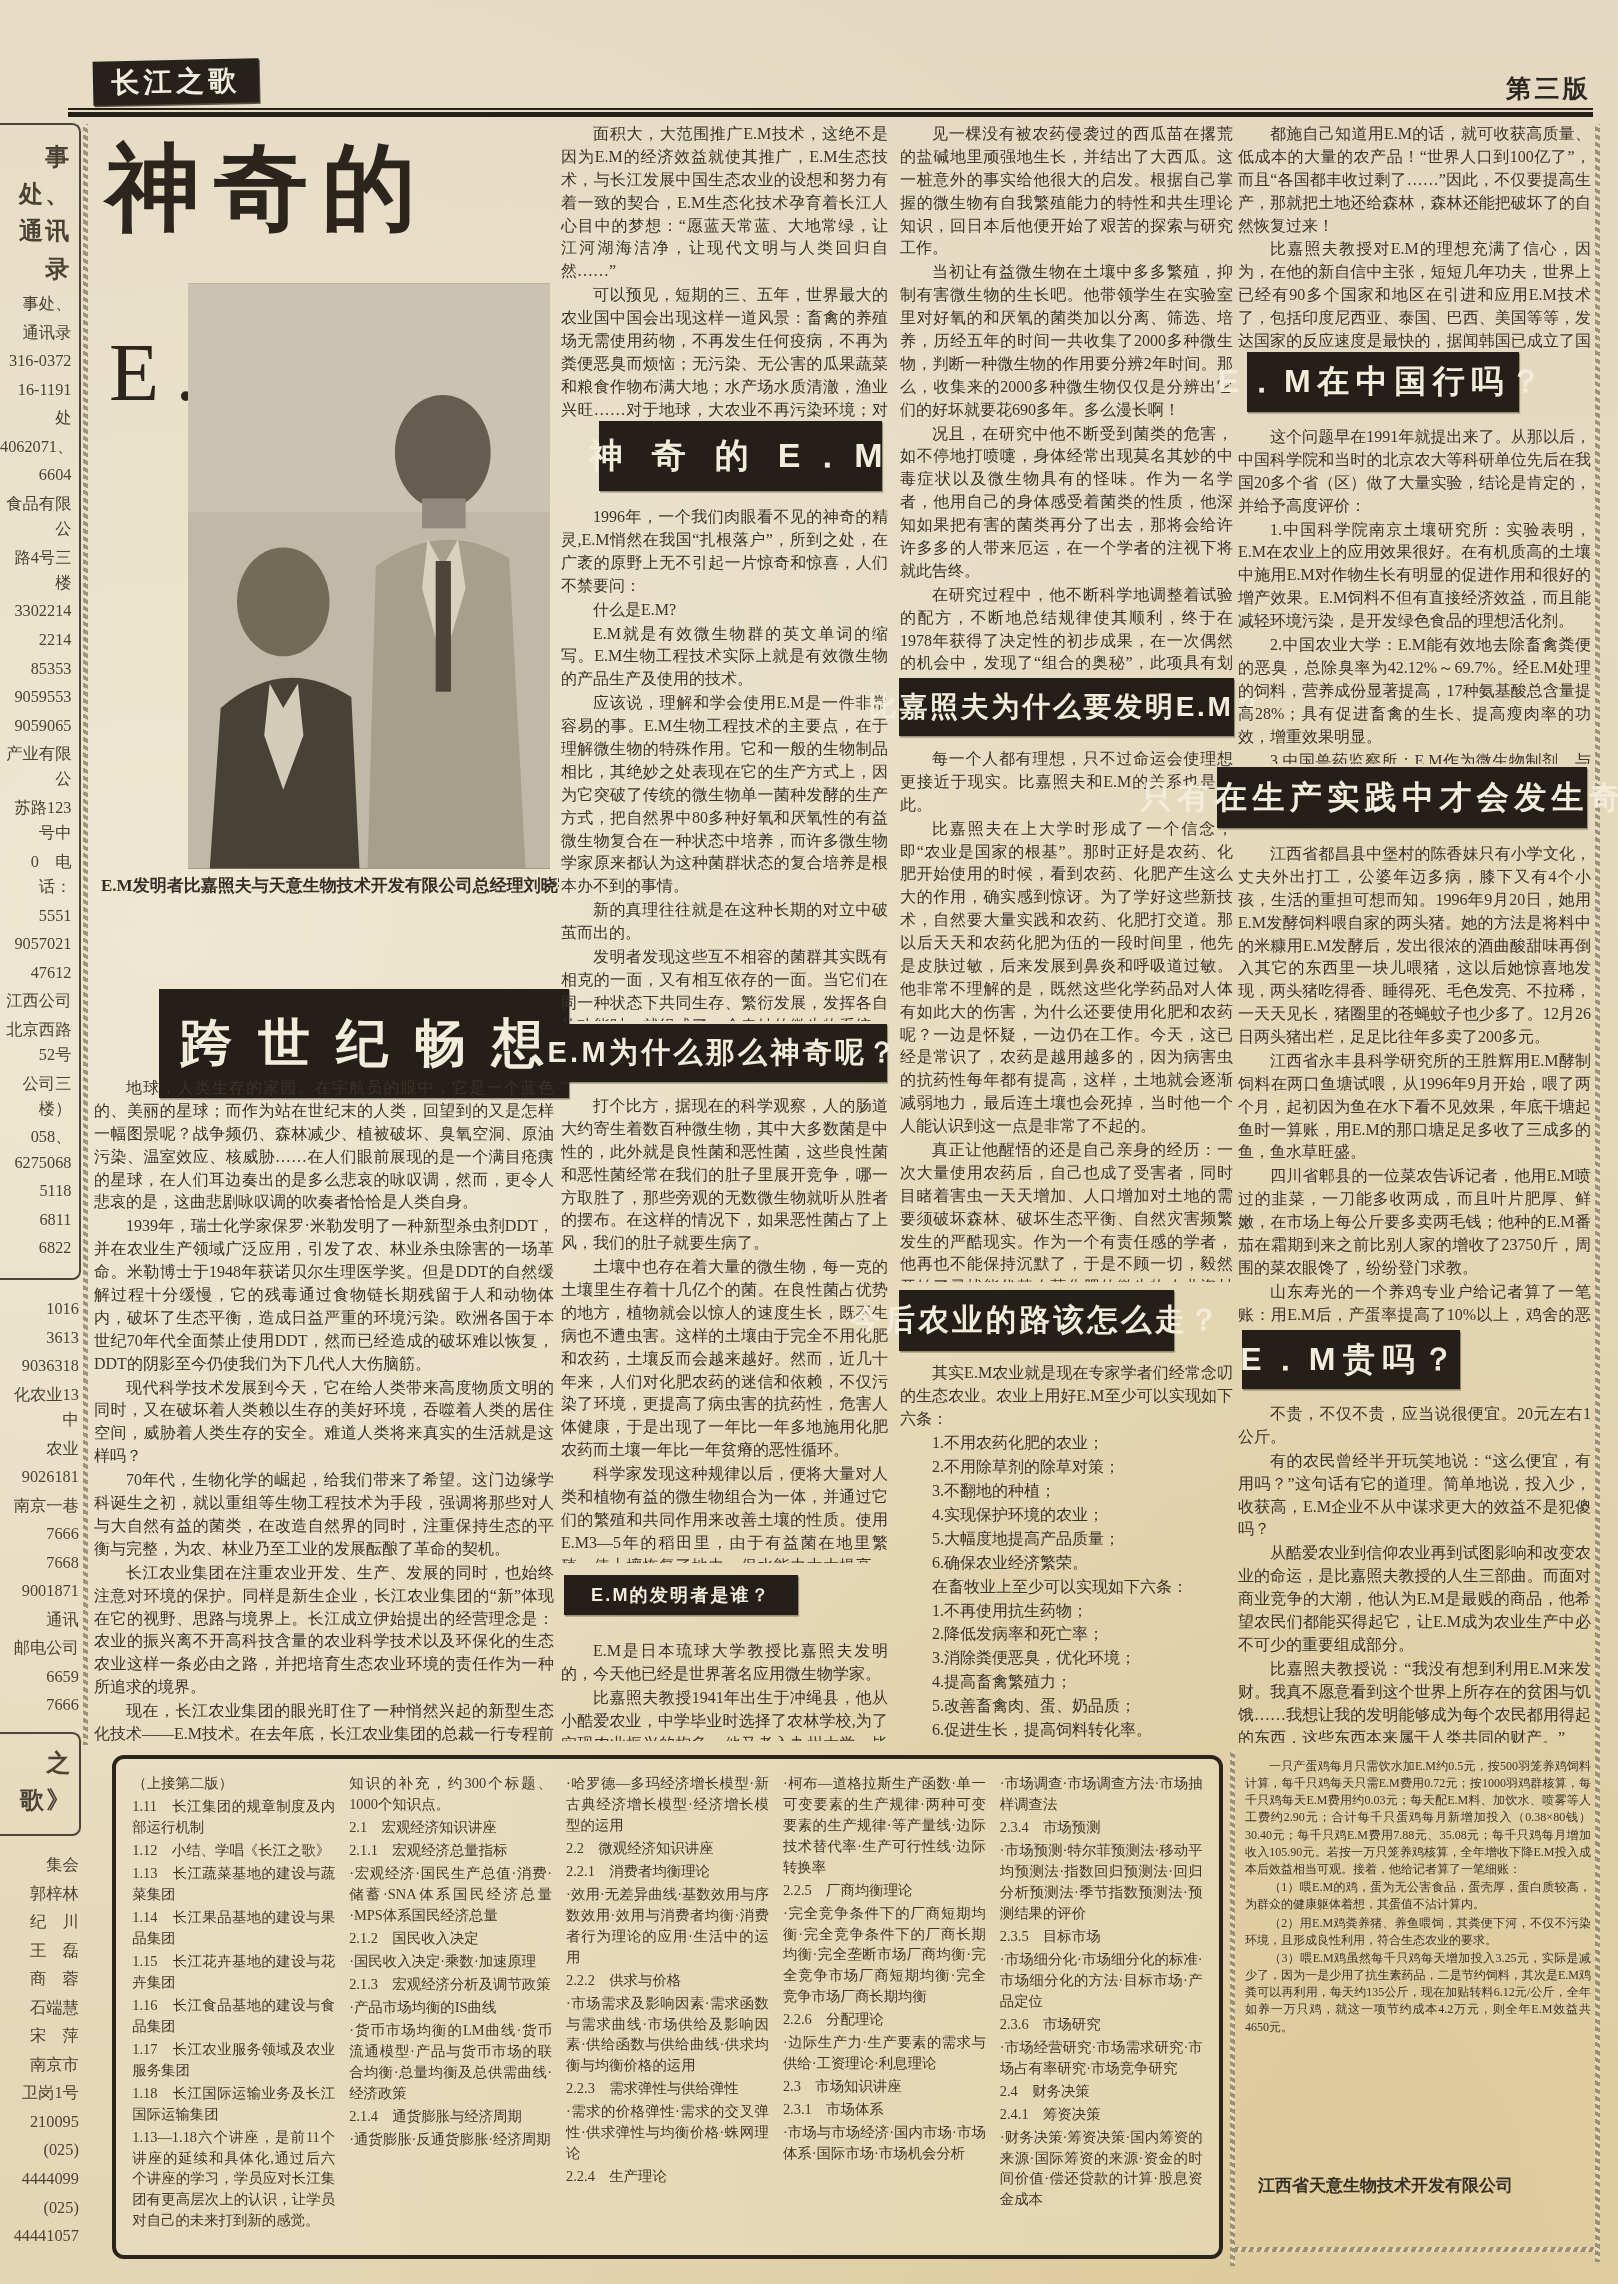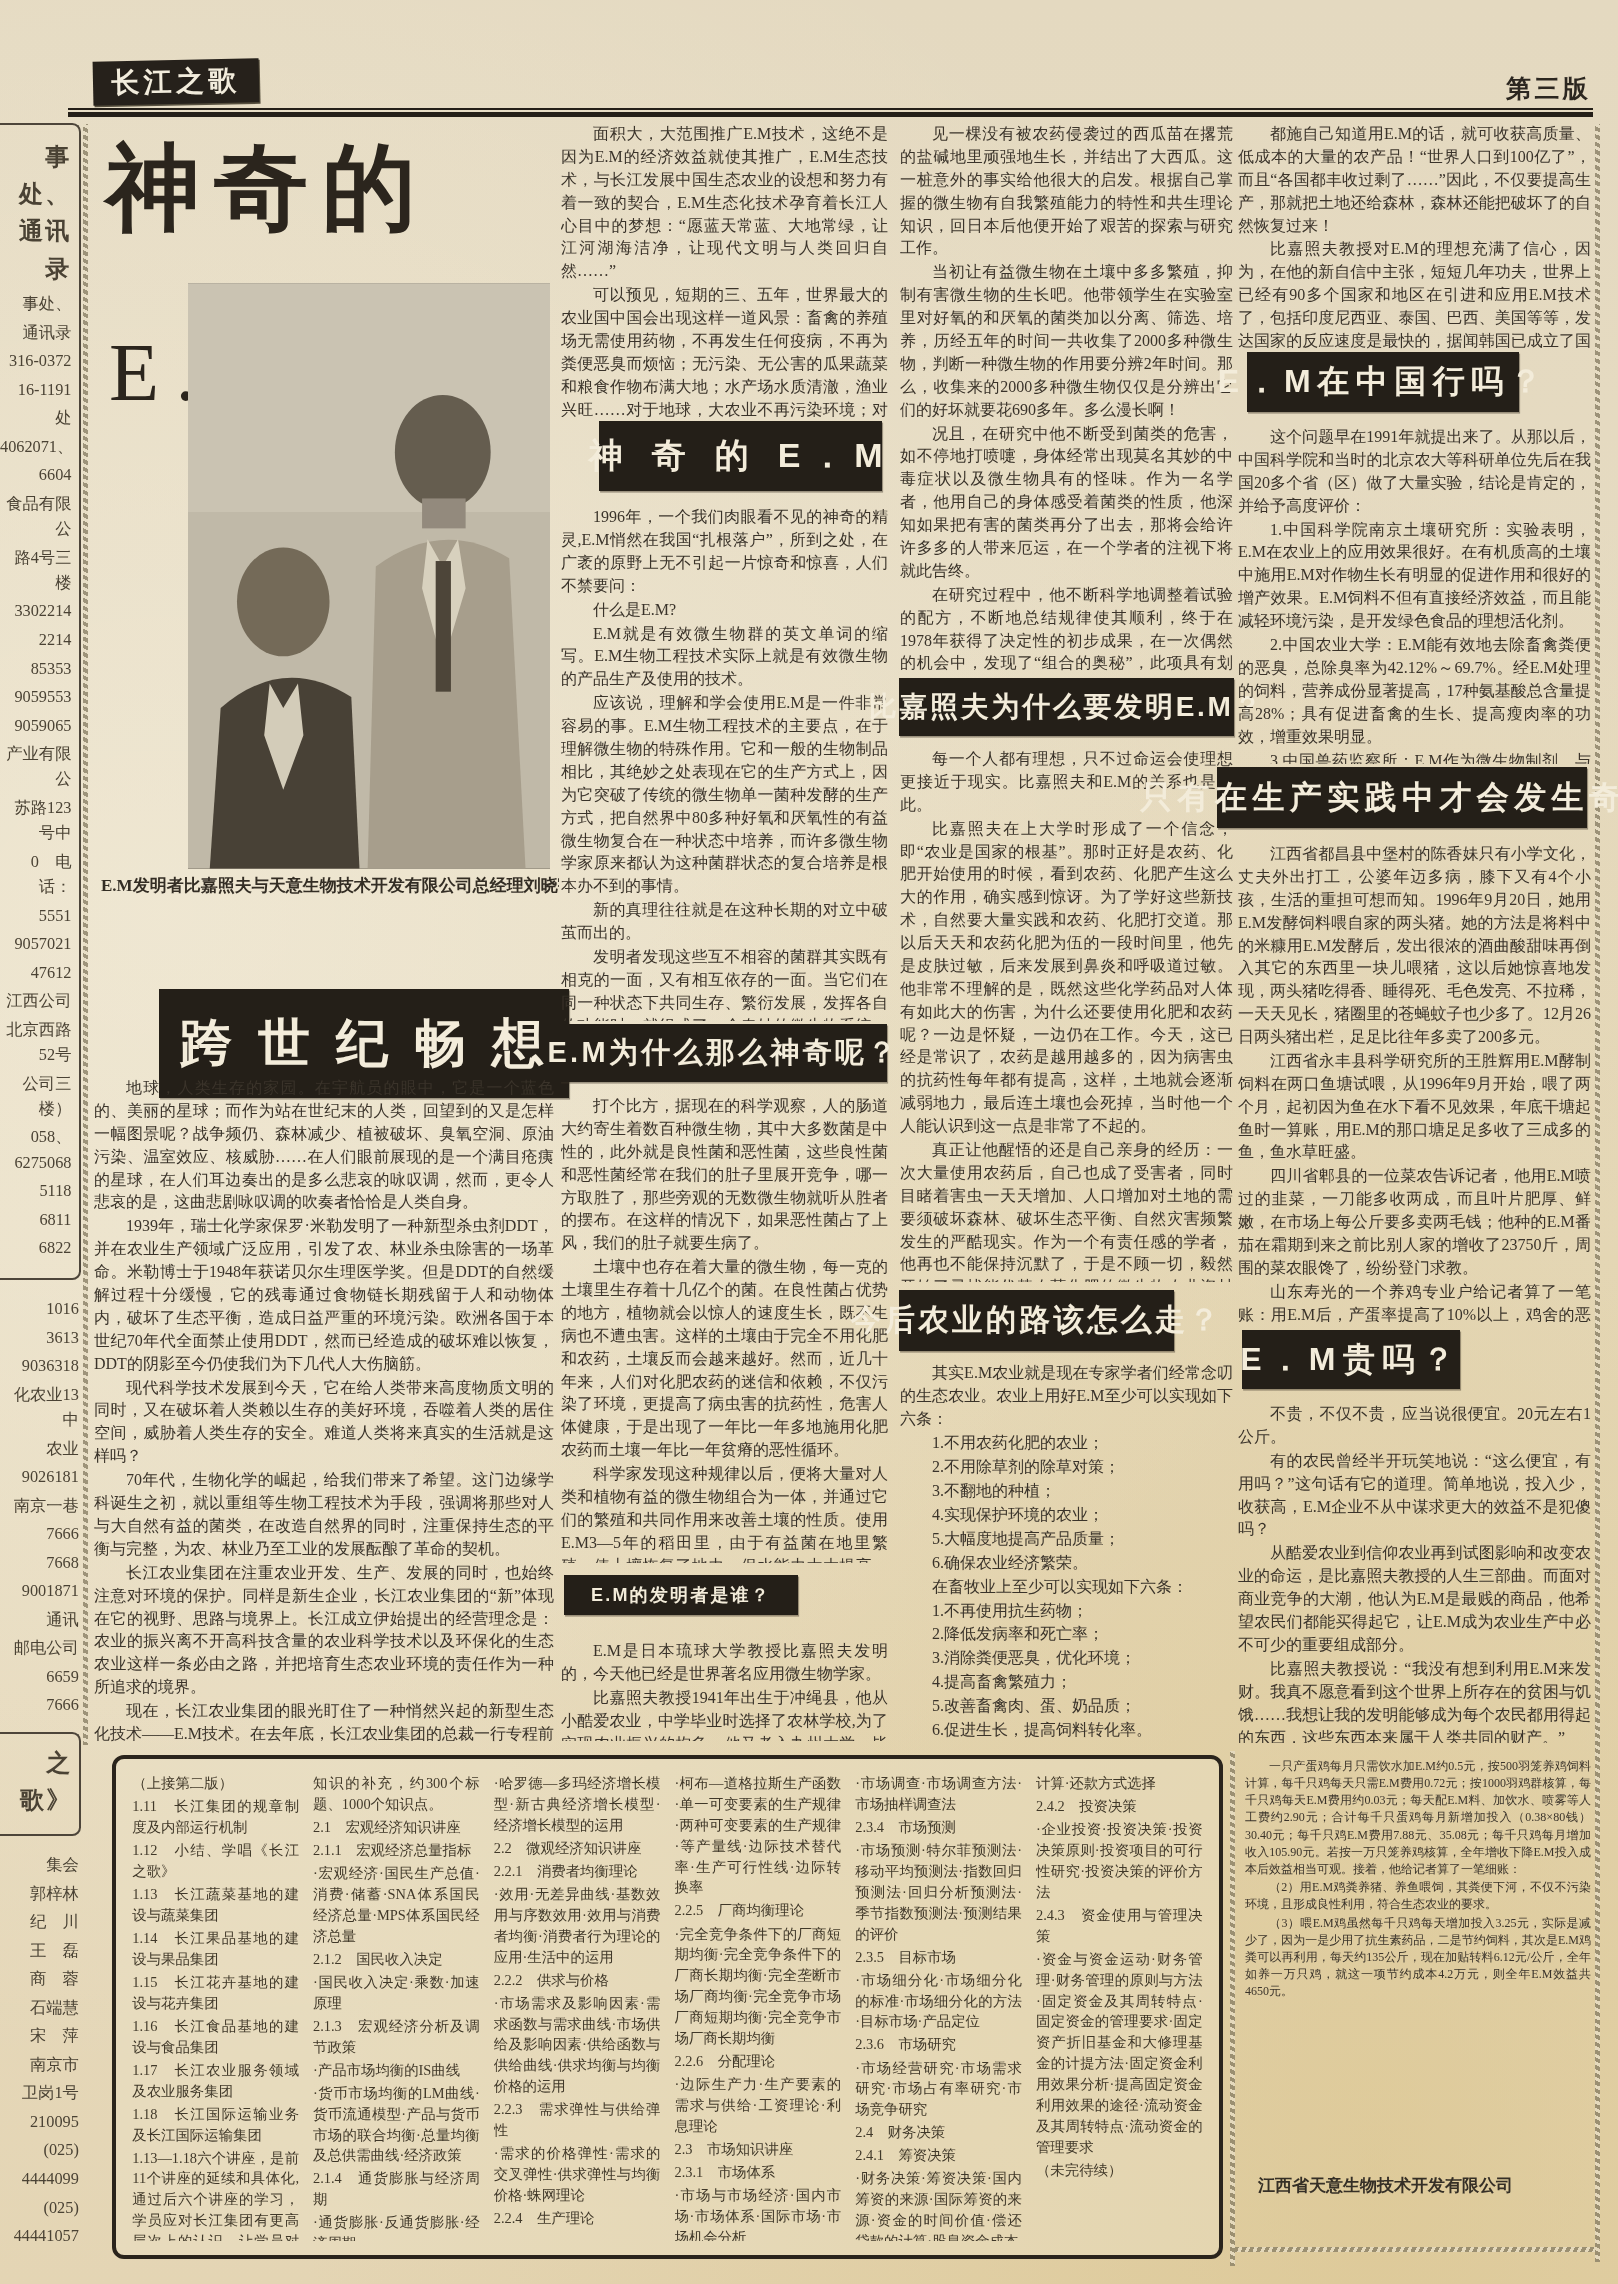--- a/index.html
+++ b/index.html
@@ -248,20 +248,21 @@
   <div class="abs hbox" style="left:1242px;top:1330px;width:218px;height:59px;font-size:32px;letter-spacing:7.6px;">E．M贵吗？</div>
   <div class="abs col" style="left:1238px;top:1403px;width:353px;height:340px;">
       <p>不贵，不仅不贵，应当说很便宜。20元左右1公斤。</p>
       <p>有的农民曾经半开玩笑地说：“这么便宜，有用吗？”这句话有它的道理。简单地说，投入少，收获高，E.M企业不从中谋求更大的效益不是犯傻吗？</p>
       <p>从酷爱农业到信仰农业再到试图影响和改变农业的命运，是比嘉照夫教授的人生三部曲。而面对商业竞争的大潮，他认为E.M是最贱的商品，他希望农民们都能买得起它，让E.M成为农业生产中必不可少的重要组成部分。</p>
       <p>比嘉照夫教授说：“我没有想到利用E.M来发财。我真不愿意看到这个世界上所存在的贫困与饥饿……我想让我的发明能够成为每个农民都用得起的东西，这些东西本来属于人类共同的财产。”</p>
     </div>
 
   <div class="abs col" style="left:1245px;top:1758px;width:346px;height:409px;font-size:12px;">
       <p>一只产蛋鸡每月只需饮水加E.M约0.5元，按500羽笼养鸡饲料计算，每千只鸡每天只需E.M费用0.72元；按1000羽鸡群核算，每千只鸡每天E.M费用约0.03元；每天配E.M料、加饮水、喷雾等人工费约2.90元；合计每千只蛋鸡每月新增加投入（0.38×80钱）30.40元；每千只鸡E.M费用7.88元、35.08元；每千只鸡每月增加收入105.90元。若按一万只笼养鸡核算，全年增收下降E.M投入成本后效益相当可观。接着，他给记者算了一笔细账：</p>
+      <p>（1）喂E.M的鸡，蛋为无公害食品，蛋壳厚，蛋白质较高，为群众的健康躯体着想，其蛋值不沾计算内。</p>
       <p>（2）用E.M鸡粪养猪、养鱼喂饲，其粪便下河，不仅不污染环境，且形成良性利用，符合生态农业的要求。</p>
       <p>（3）喂E.M鸡虽然每千只鸡每天增加投入3.25元，实际是减少了，因为一是少用了抗生素药品，二是节约饲料，其次是E.M鸡粪可以再利用，每天约135公斤，现在加贴转料6.12元/公斤，全年如养一万只鸡，就这一项节约成本4.2万元，则全年E.M效益共4650元。</p>
     </div>
   <div class="abs contact" style="left:1258px;top:2173px;width:332px;">
     <div class="co">江西省天意生物技术开发有限公司</div>
   </div>
 
   <div class="abs catalog" style="left:112px;top:1755px;width:1111px;height:504px;">
     <div class="ccol">
         <p>（上接第二版）</p>
@@ -314,24 +315,16 @@
         <p>2.3.4　市场预测</p>
         <p>·市场预测·特尔菲预测法·移动平均预测法·指数回归预测法·回归分析预测法·季节指数预测法·预测结果的评价</p>
         <p>2.3.5　目标市场</p>
         <p>·市场细分化·市场细分化的标准·市场细分化的方法·目标市场·产品定位</p>
         <p>2.3.6　市场研究</p>
         <p>·市场经营研究·市场需求研究·市场占有率研究·市场竞争研究</p>
         <p>2.4　财务决策</p>
         <p>2.4.1　筹资决策</p>
         <p>·财务决策·筹资决策·国内筹资的来源·国际筹资的来源·资金的时间价值·偿还贷款的计算·股息资金成本</p>
       </div>
-    <div class="ccol">
-        <p>计算·还款方式选择</p>
-        <p>2.4.2　投资决策</p>
-        <p>·企业投资·投资决策·投资决策原则·投资项目的可行性研究·投资决策的评价方法</p>
-        <p>2.4.3　资金使用与管理决策</p>
-        <p>·资金与资金运动·财务管理·财务管理的原则与方法·固定资金及其周转特点·固定资金的管理要求·固定资产折旧基金和大修理基金的计提方法·固定资金利用效果分析·提高固定资金利用效果的途径·流动资金及其周转特点·流动资金的管理要求</p>
-        <p>（未完待续）</p>
-      </div>
   </div>
 
 </div>
 
 
 </body></html>

